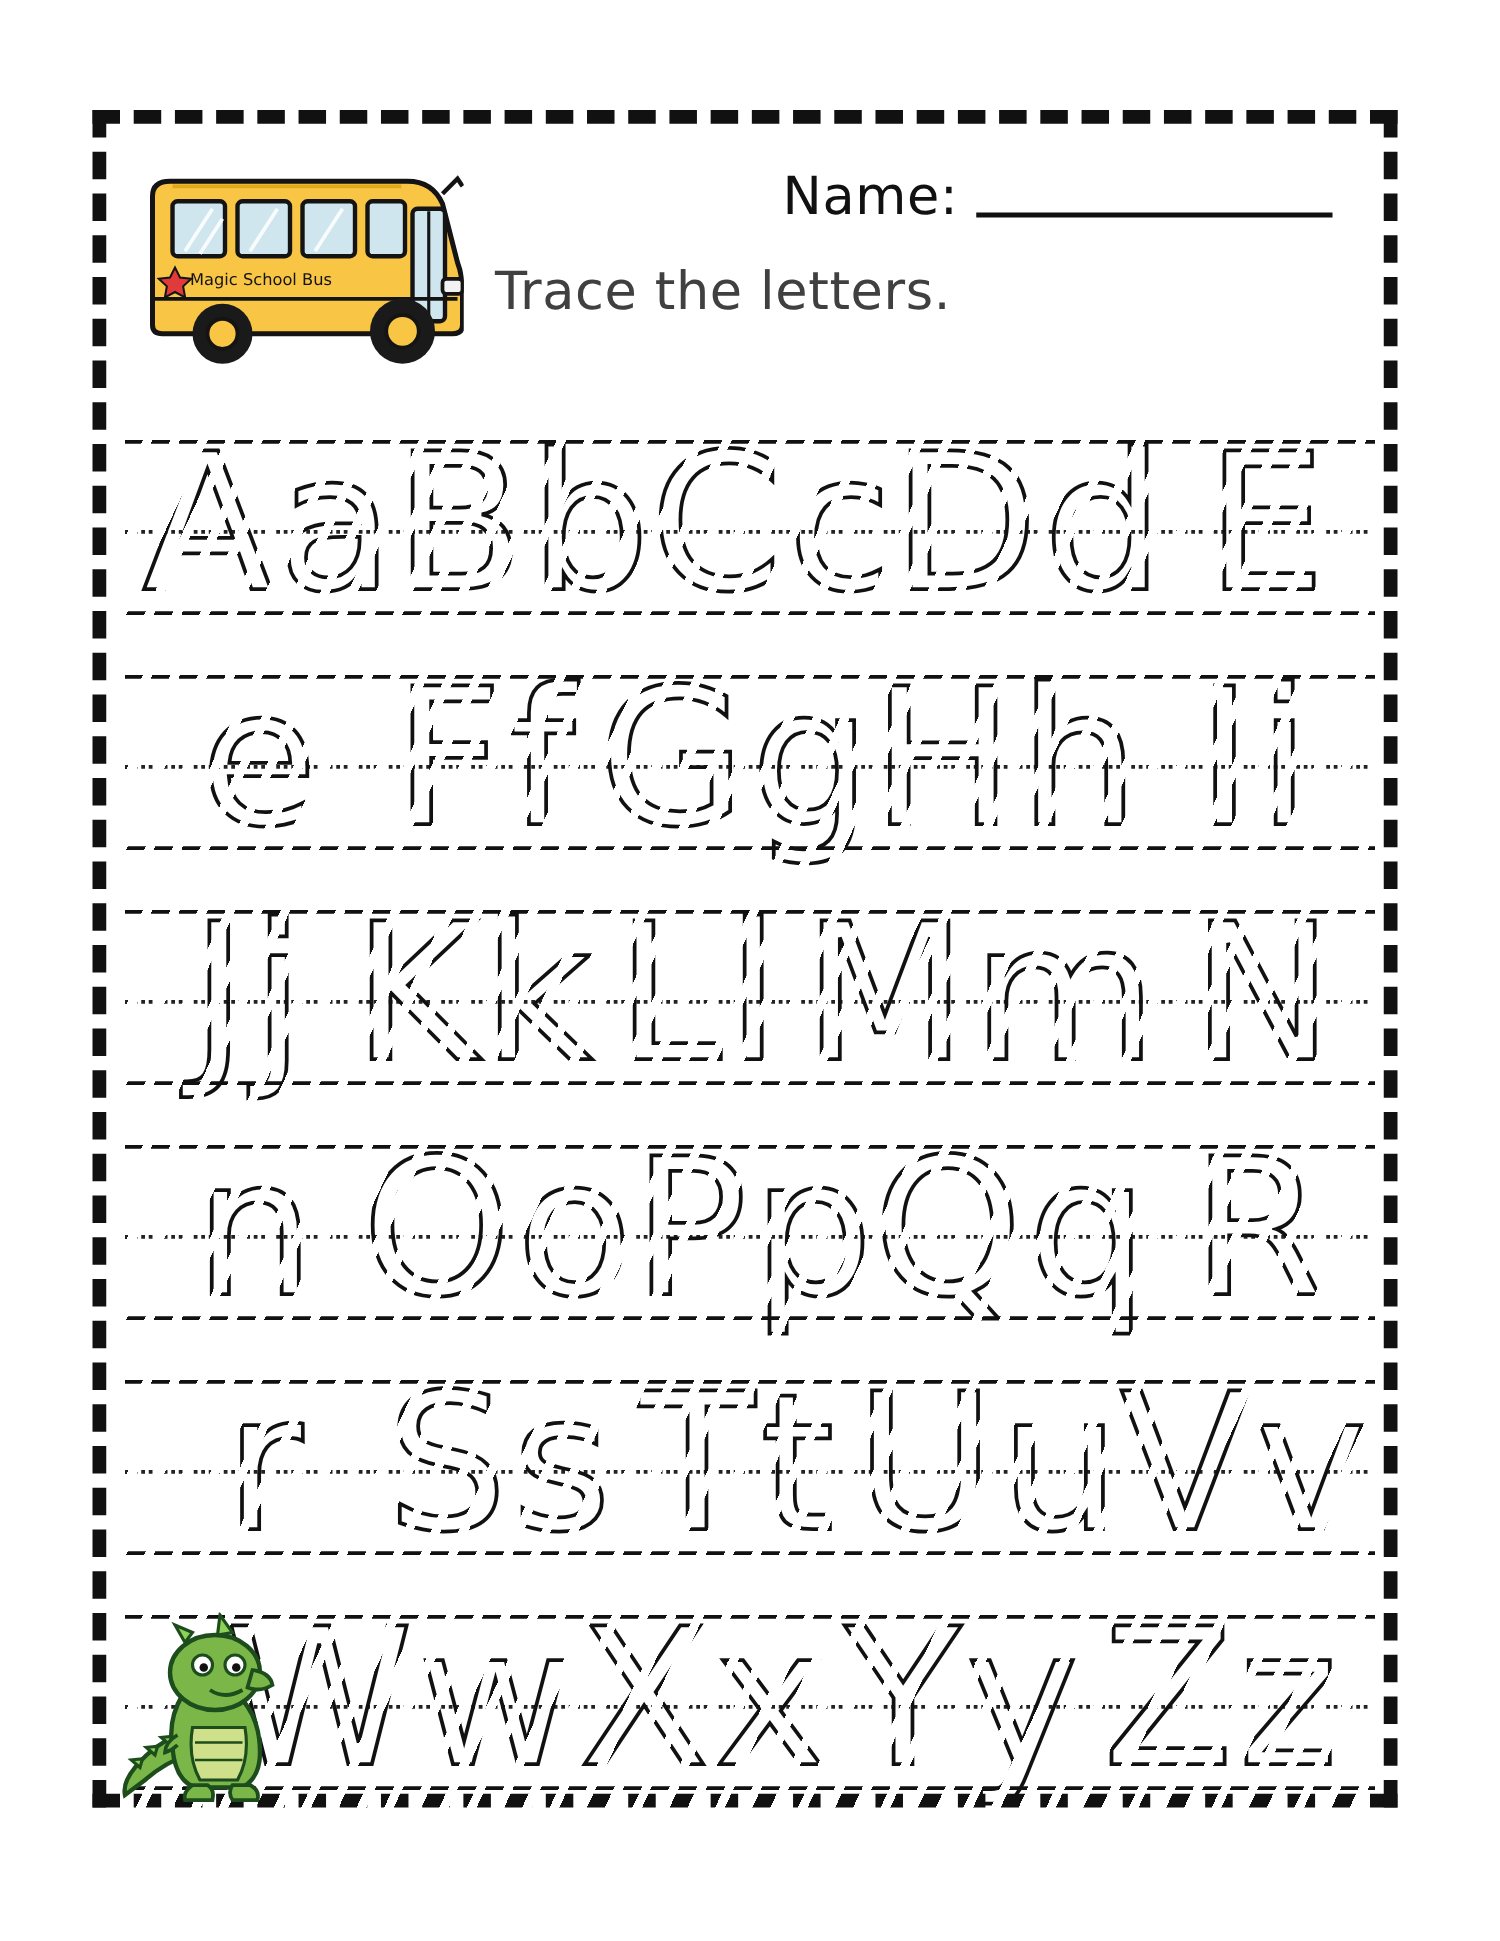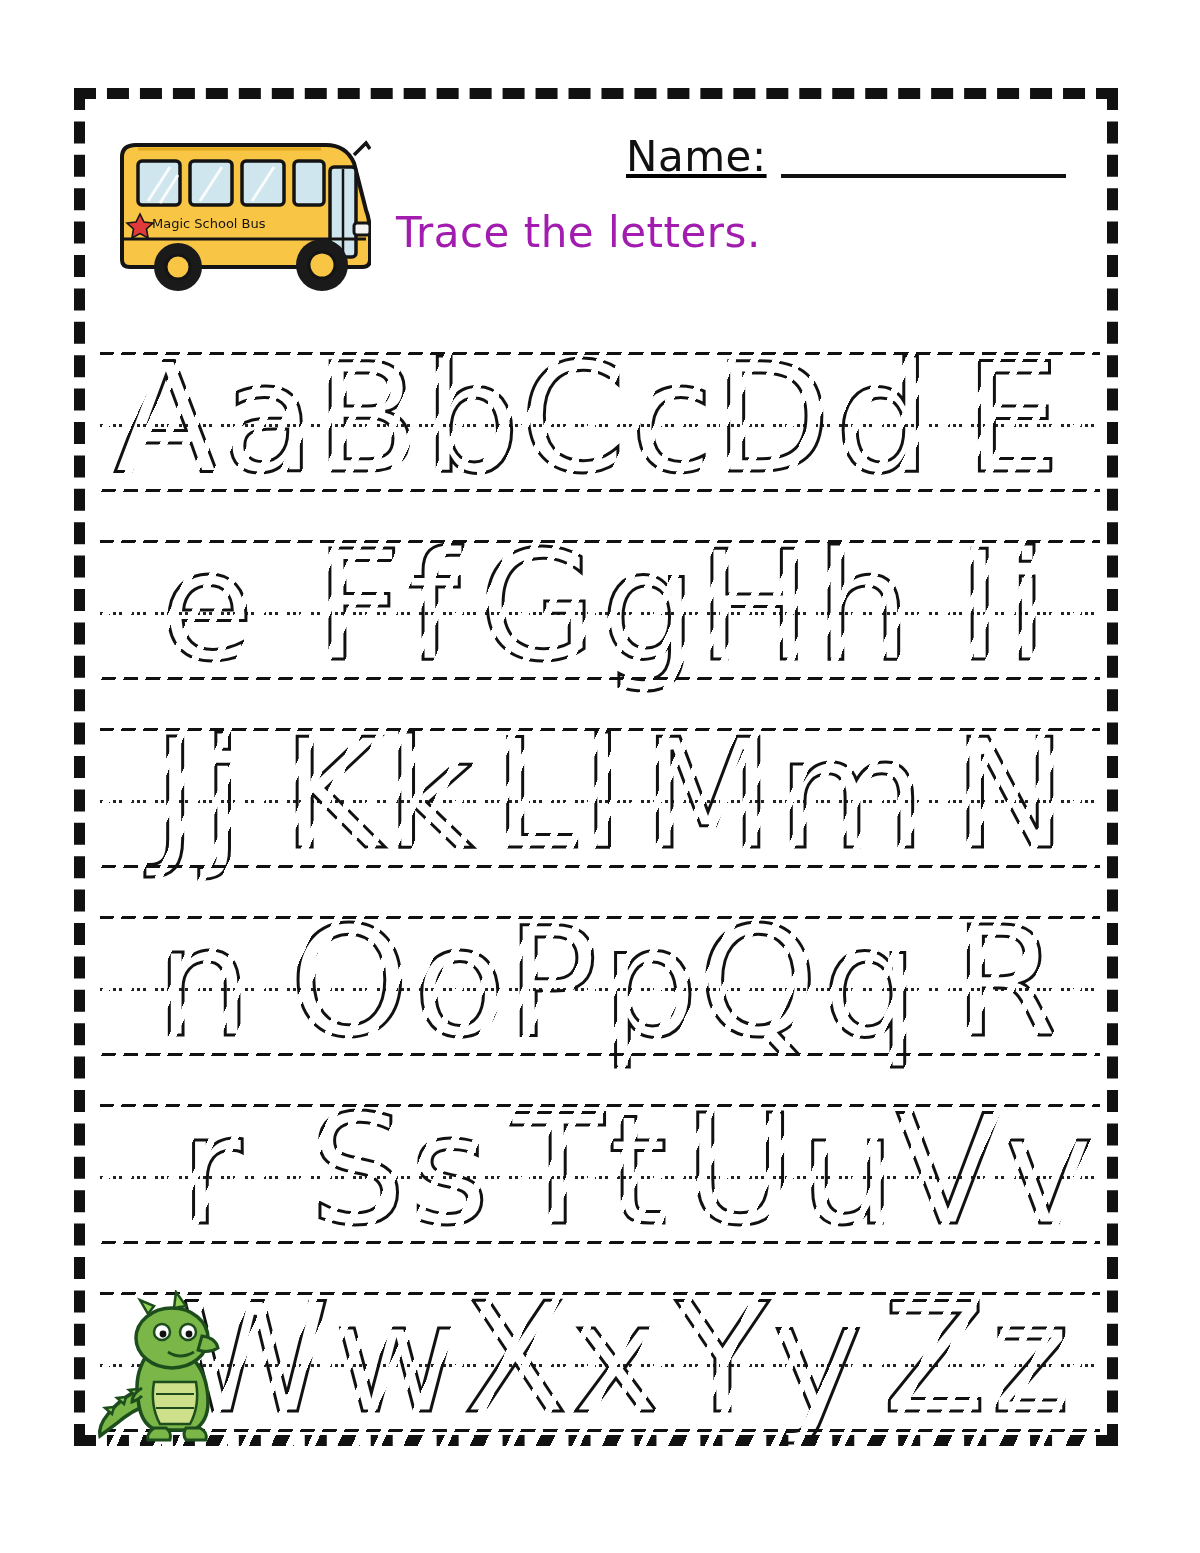--- a/index.html
+++ b/index.html
@@ -49,43 +49,42 @@
     top: 15px;
     width: 255px;
     height: 190px;
   }
 
   .name-line {
     position: absolute;
     left: 530px;
     top: 32px;
     display: flex;
-    align-items: center;
+    align-items: flex-start;
     gap: 14px;
-    text-decoration: underline;
   }
   .name-label {
     font-size: 42px;
     color: #111;
     font-family: "DejaVu Sans", sans-serif;
     letter-spacing: 0.5px;
   }
   .name-blank {
     display: inline-block;
     width: 285px;
     border-bottom: 4px solid #111;
     height: 38px;
   }
 
   .instruction {
     position: absolute;
     left: 300px;
     top: 108px;
     font-size: 42px;
-    color: #a21caf;
+    color: #404040;
     letter-spacing: 0.5px;
   }
 
   
   .rows {
     position: absolute;
     left: 100px;
     top: 352px;
     width: 1000px;
   }

